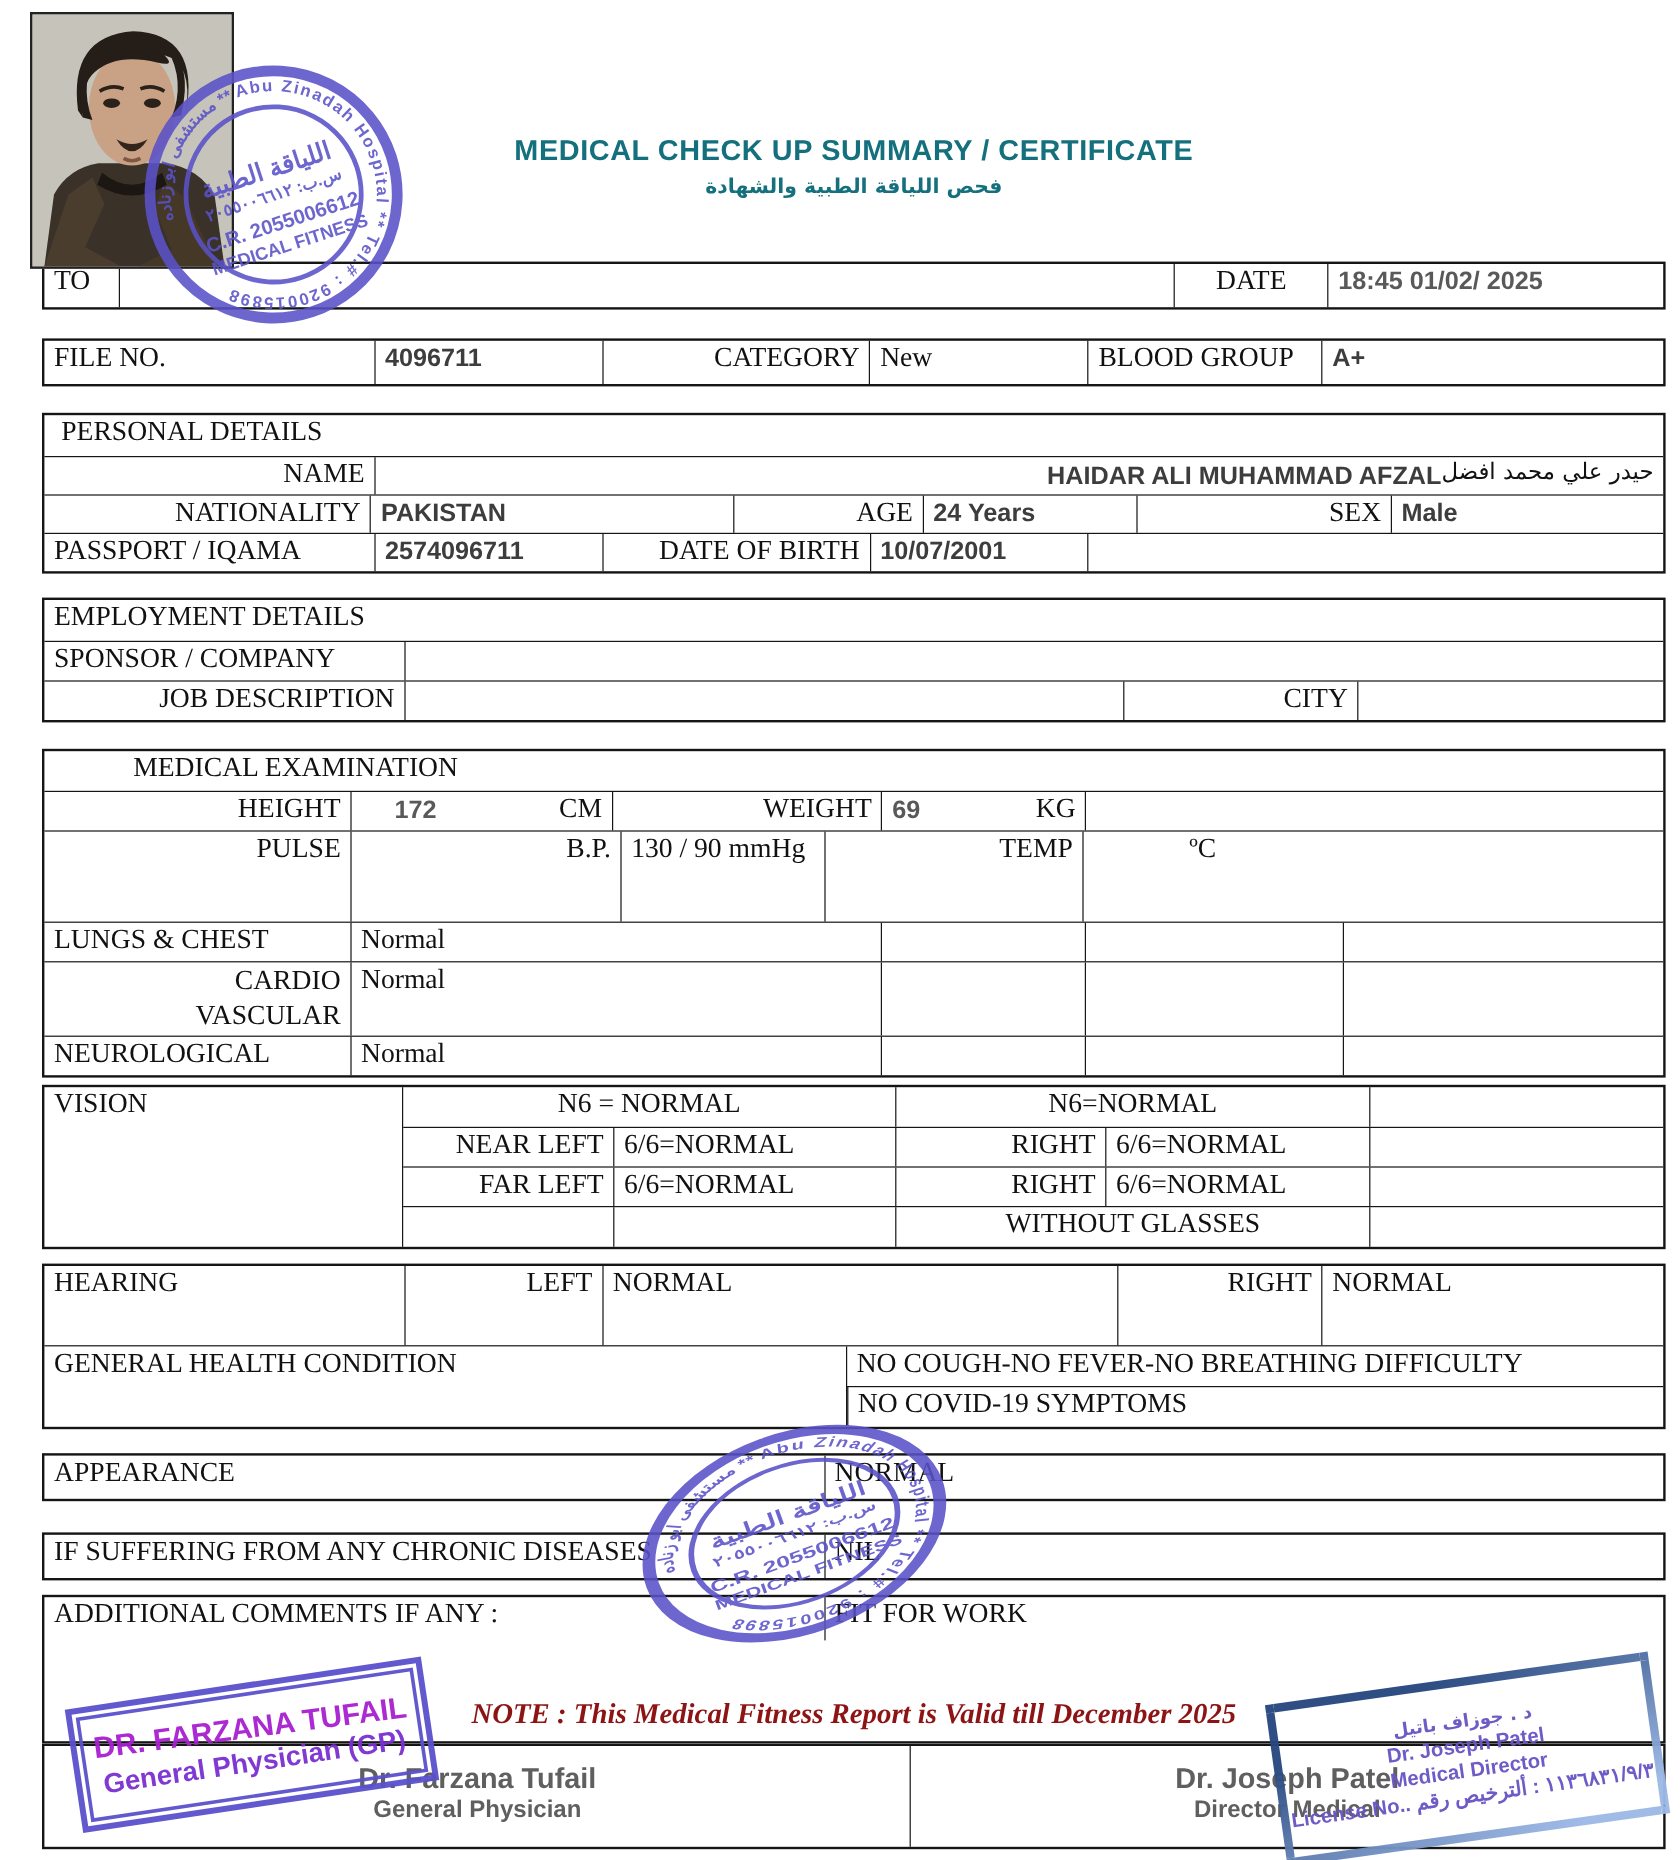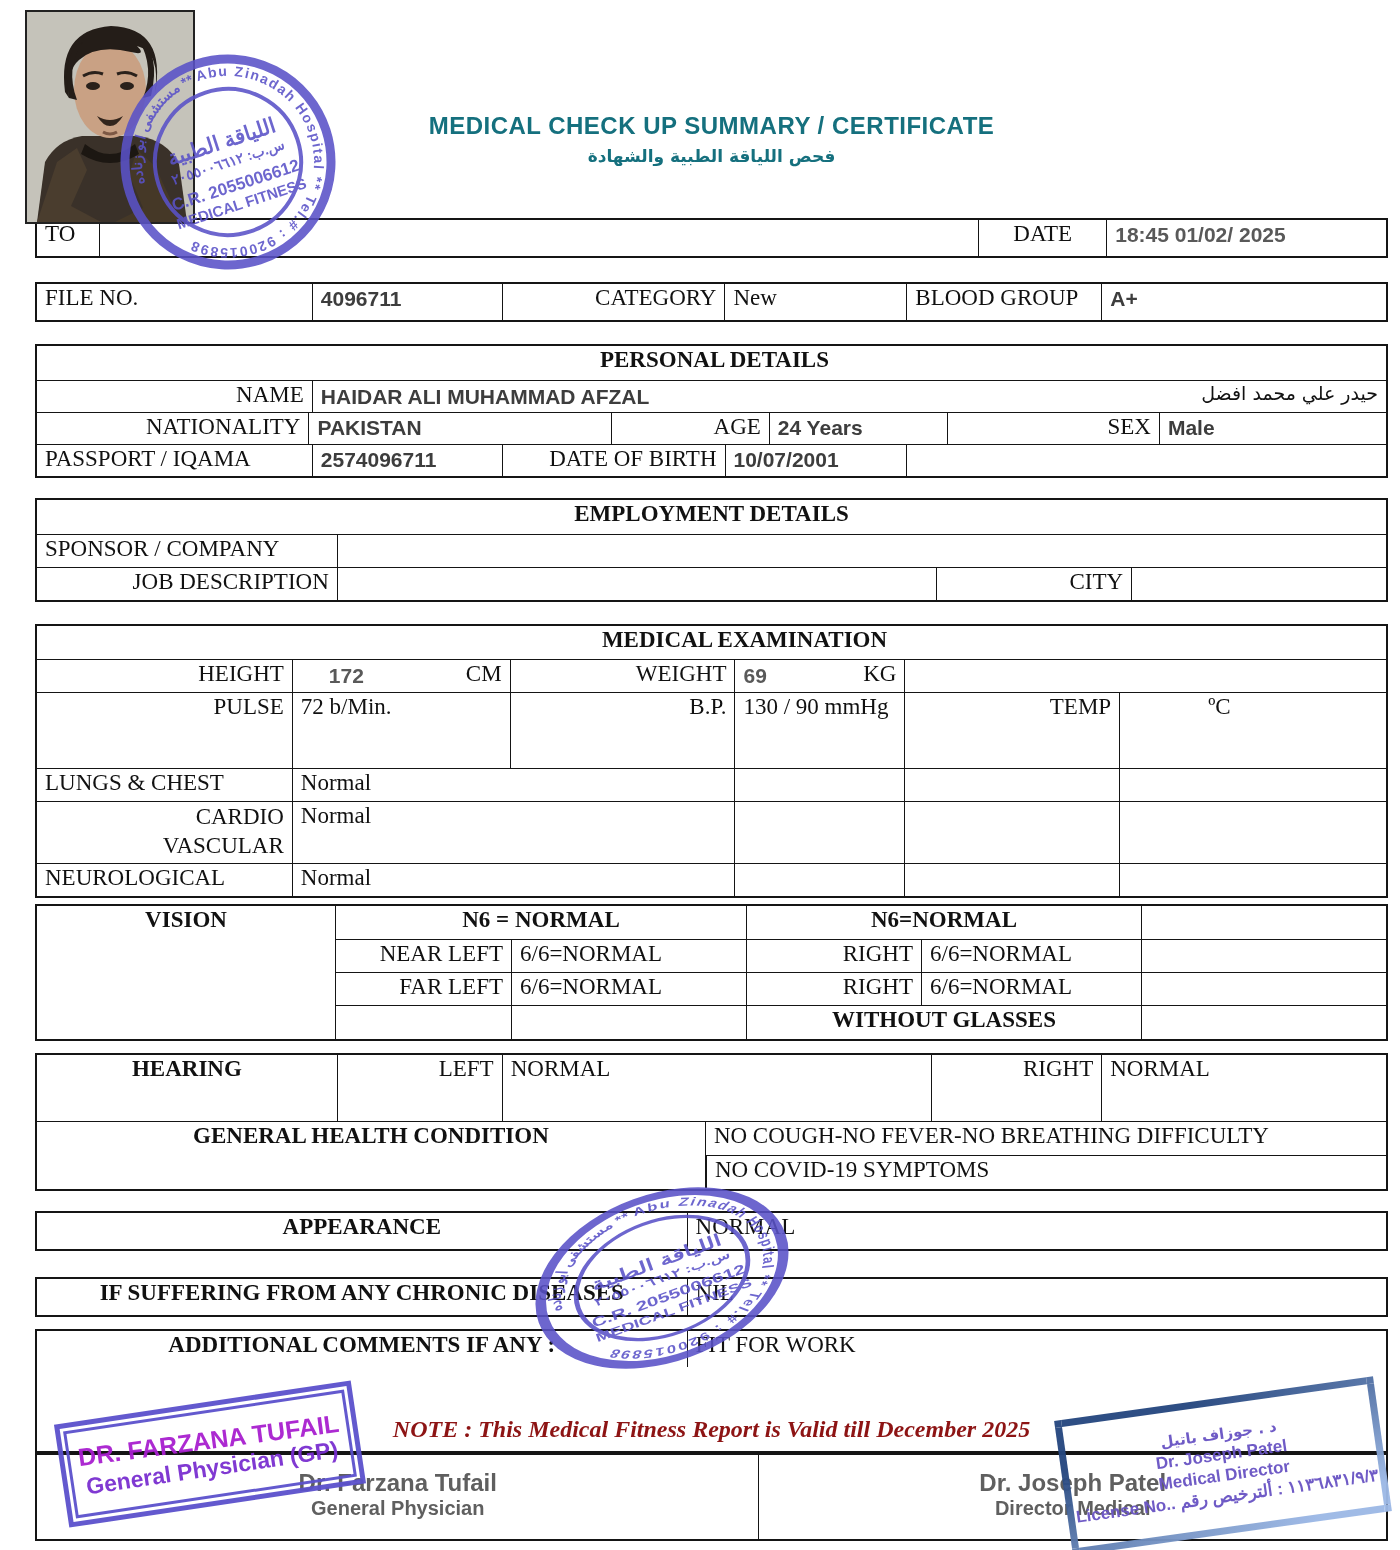--- a/index.html
+++ b/index.html
@@ -22,21 +22,21 @@
   .photo { position:absolute; left:-10px; top:10px; width:170px; height:214px;
            border:2px solid #222; background:#c9c6bd; z-index:1; }
 
   
   .tbl { border:2px solid #151515; background:#fff; }
   .row { display:flex; }
   .row + .row { border-top:1.6px solid #151515; }
   .c { padding:1px 8px; font-size:23px; overflow:hidden; white-space:nowrap; }
   .c + .c { border-left:1.6px solid #151515; }
   .rt { text-align:right; } .ctr { text-align:center; }
-  .b { font-weight:bold;text-align:center; }
+  .b { font-weight:normal; }
   .sv { font-family:"Liberation Sans", sans-serif; font-weight:bold; color:#3d3d3d; font-size:21px;
         padding-top:3px; }
   .gv { color:#595959; }
   .top { align-items:flex-start; }
 
   
   .round-stamp { position:absolute; width:220px; height:220px; opacity:.88; z-index:3; }
   #stamp-top { left:118px; top:52px; transform:rotate(-18deg); }
   #stamp-mid { left:552px; top:1168px; transform:rotate(-20deg) scale(1.22,.78); }
   .rect-stamp { position:absolute; z-index:3; font-family:"Liberation Sans", sans-serif; }
@@ -115,21 +115,21 @@
         <div class="c sv" style="width:285px;">A+</div>
       </div>
     </div>
 
     <div class="tbl" style="margin-top:22px;">
       <div class="row" style="height:34px;">
         <div class="c b" style="width:1350px; padding-left:14px;">PERSONAL DETAILS</div>
       </div>
       <div class="row" style="height:32px;">
         <div class="c rt" style="width:275px;">NAME</div>
-        <div class="c" style="width:1075px; display:flex; justify-content:space-between;">
+        <div class="c" style="width:1075px; display:flex; justify-content:flex-end;">
           <span class="sv">HAIDAR ALI MUHAMMAD AFZAL</span>
           <span style="direction:rtl; font-family:'DejaVu Sans',sans-serif; font-size:19px;">حيدر علي محمد افضل</span>
         </div>
       </div>
       <div class="row" style="height:32px;">
         <div class="c rt" style="width:275px;">NATIONALITY</div>
         <div class="c sv" style="width:290px;">PAKISTAN</div>
         <div class="c rt" style="width:160px;margin-left:16px;">AGE</div>
         <div class="c sv" style="width:180px;">24 Years</div>
         <div class="c rt" style="width:215px;">SEX</div>
@@ -172,21 +172,20 @@
         </div>
         <div class="c rt" style="width:225px;">WEIGHT</div>
         <div class="c" style="width:170px; display:flex; justify-content:space-between;">
           <span class="sv gv">69</span>
           <span>KG</span>
         </div>
         <div class="c" style="width:482px;"></div>
       </div>
       <div class="row top" style="height:76px;">
         <div class="c rt" style="width:255px;">PULSE</div>
-        <div class="c" style="width:218px; height:100%;">72 b/Min.</div>
         <div class="c rt" style="width:225px; height:100%;">B.P.</div>
         <div class="c" style="width:170px; height:100%; white-space:normal;">130 / 90 mmHg</div>
         <div class="c rt" style="width:215px; height:100%;">TEMP</div>
         <div class="c" style="width:267px; height:100%; padding-left:88px;">ºC</div>
       </div>
       <div class="row" style="height:33px;">
         <div class="c" style="width:255px;">LUNGS &amp; CHEST</div>
         <div class="c" style="width:443px;">Normal</div>
         <div class="c" style="width:170px;"></div>
         <div class="c" style="width:215px;"></div>

